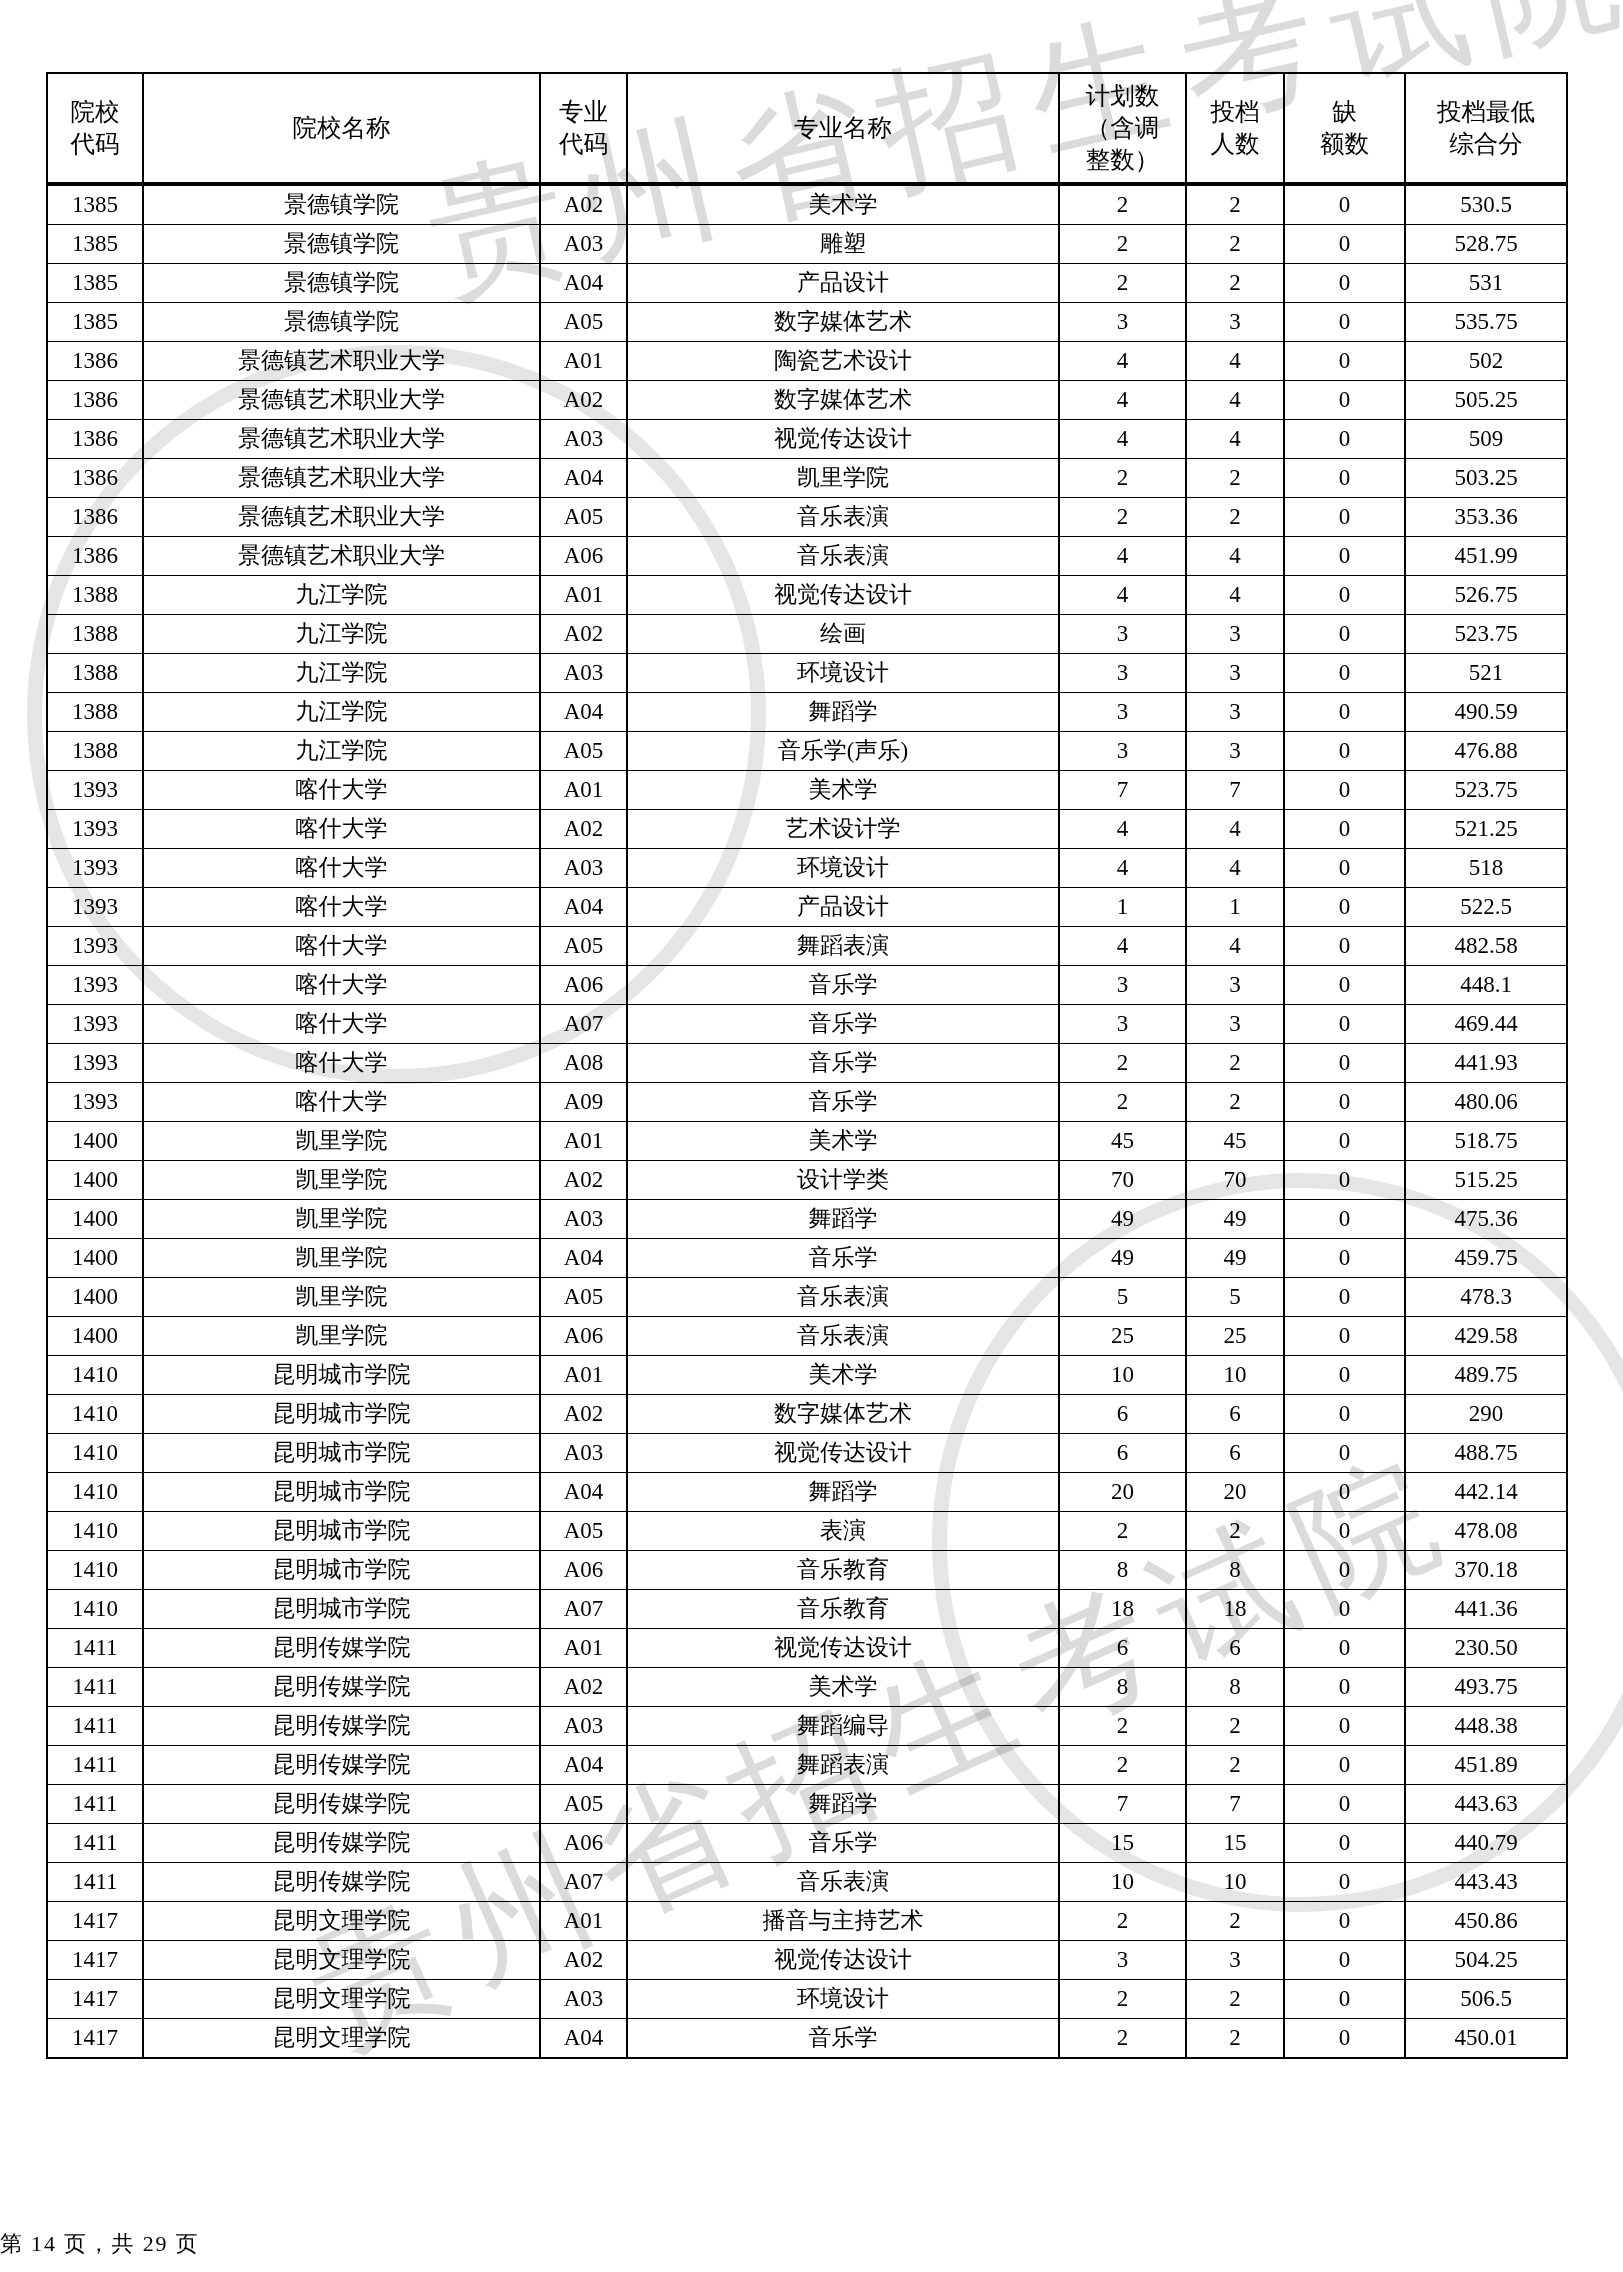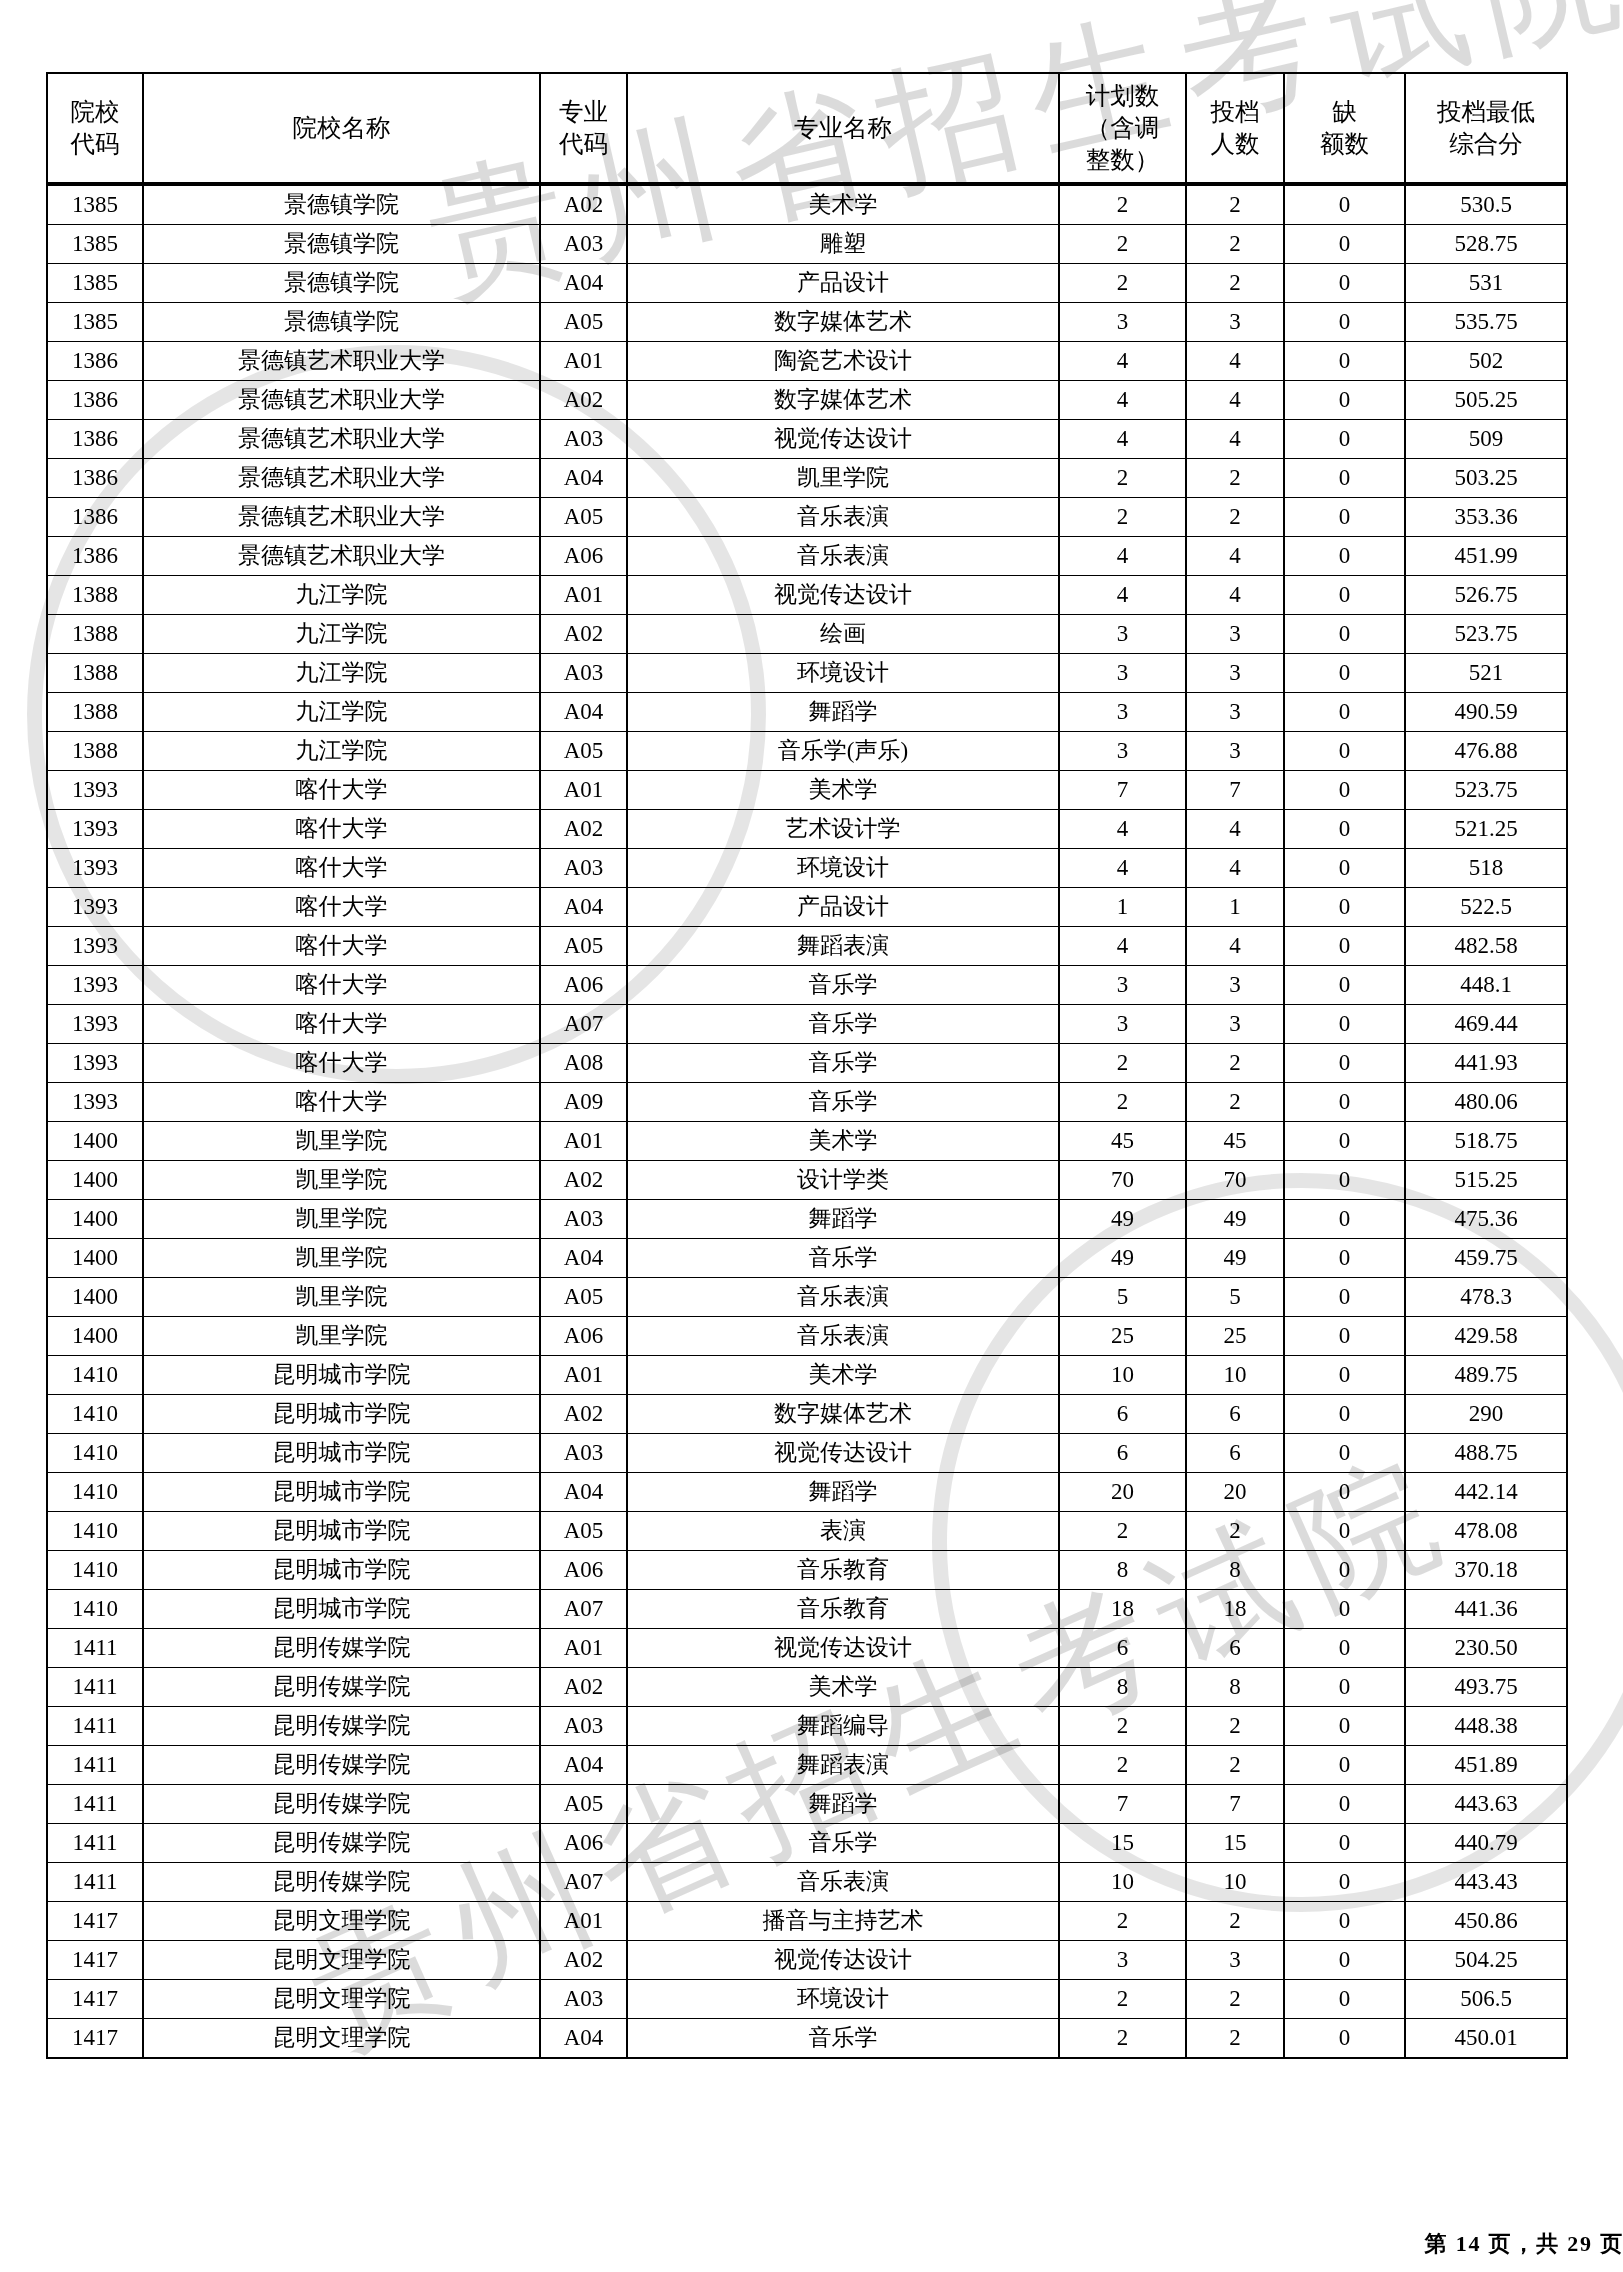--- a/index.html
+++ b/index.html
@@ -70,24 +70,23 @@
   .col-plan{width:127px;}
   .col-filed{width:98px;}
   .col-shortage{width:121px;}
   .col-score{width:162px;}
   
   .footer{
     position:absolute;
     left:0;
     top:2229px;
     width:100%;
-    text-align:right;
+    text-align:left;
     font-size:22px;
     letter-spacing:1.8px;
-    font-weight:bold;
   }
 </style>
 </head>
 <body>
 
 <div class="page">
 
   <div class="wm-circle c1"></div>
   <div class="wm-circle c2"></div>
   <div class="wm-text t1">贵州省招生考试院</div>

